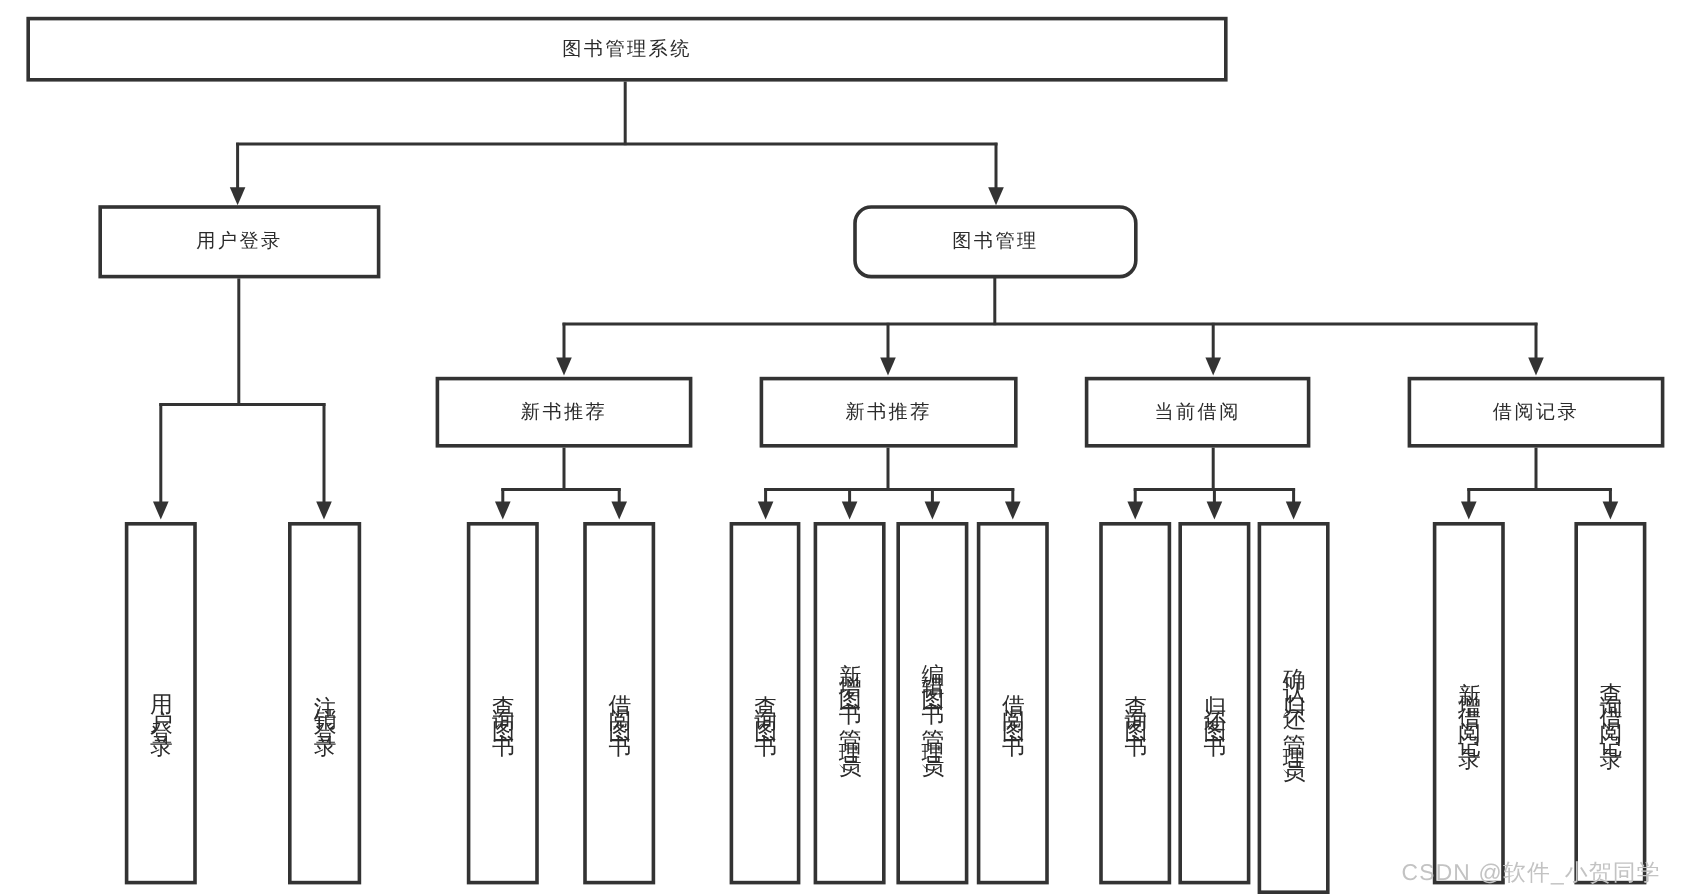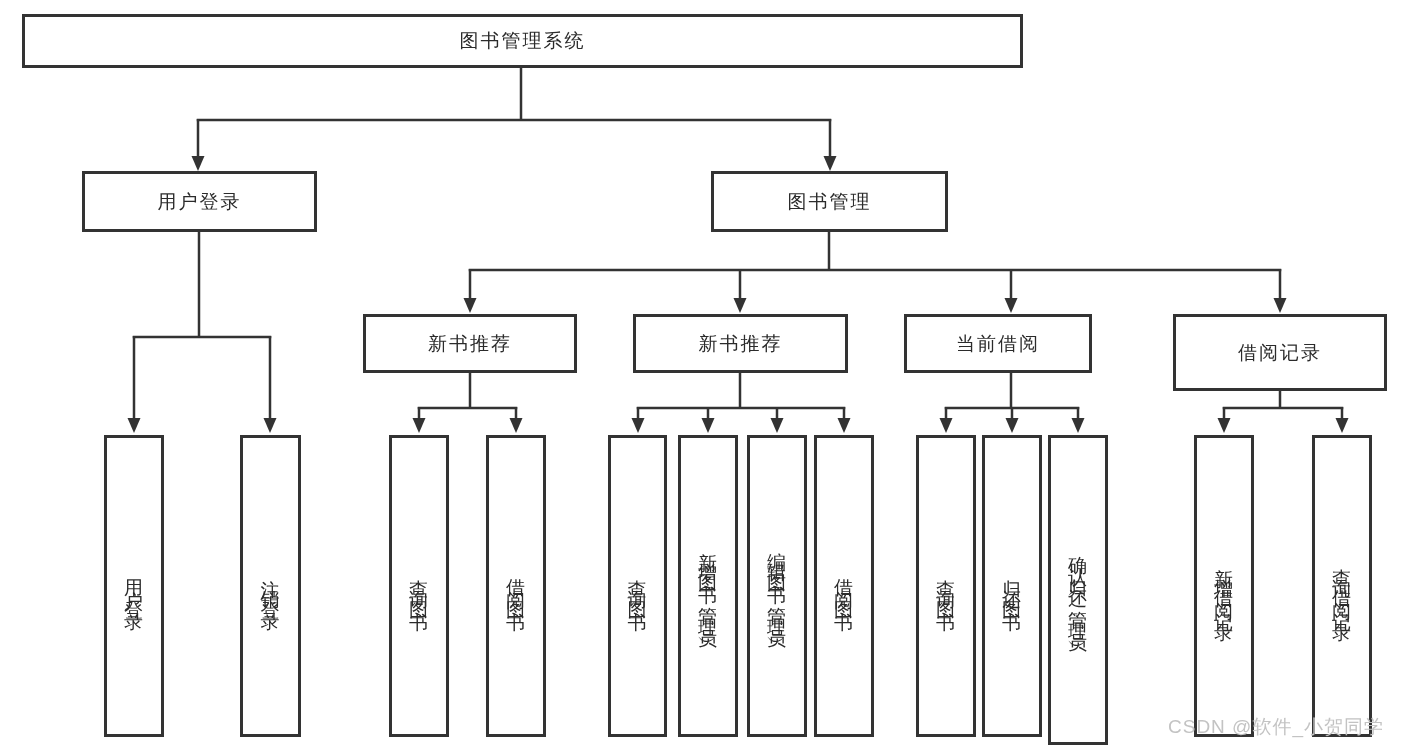--- a/index.html
+++ b/index.html
@@ -33,21 +33,21 @@
     position: absolute;
     box-sizing: border-box;
     background: #ffffff;
     border: 3px solid #333333;
     display: flex;
     align-items: center;
     justify-content: center;
     color: #2b2b2b;
   }
   .hlabel {
-    font-size: 19px;
+    font-size: 16px;
     letter-spacing: 2px;
     white-space: nowrap;
   }
   .leaf > .vlabel {
     writing-mode: vertical-rl;
     text-orientation: mixed;
     font-size: 19px;
     letter-spacing: 11px;
     line-height: 1;
     white-space: nowrap;
@@ -134,34 +134,34 @@
     <polygon points="1335.5,418 1348.5,418 1342,433"></polygon>
   </svg>
 
   <div class="box" style="left:22px; top:14px; width:1001px; height:54px;">
     <span class="hlabel">图书管理系统</span>
   </div>
 
   <div class="box" style="left:82px; top:171px; width:235px; height:61px;">
     <span class="hlabel">用户登录</span>
   </div>
-  <div class="box" style="left:711px; top:171px; width:237px; height:61px;">
+  <div class="box" style="left:711px; top:171px; width:237px; height:61px;border-radius:15px;">
     <span class="hlabel">图书管理</span>
   </div>
 
   <div class="box" style="left:363px; top:314px; width:214px; height:59px;">
     <span class="hlabel">新书推荐</span>
   </div>
   <div class="box" style="left:633px; top:314px; width:215px; height:59px;">
     <span class="hlabel">新书推荐</span>
   </div>
   <div class="box" style="left:904px; top:314px; width:188px; height:59px;">
     <span class="hlabel">当前借阅</span>
   </div>
-  <div class="box" style="left:1173px; top:314px; width:214px; height:77px;font-family:Liberation Mono, monospace;">
+  <div class="box" style="left:1173px; top:314px; width:214px; height:59px;font-family:Liberation Mono, monospace;">
     <span class="hlabel">借阅记录</span>
   </div>
 
   <div class="box leaf" style="left:104px; top:435px; width:60px; height:302px;">
     <span class="vlabel">用户登录</span>
   </div>
   <div class="box leaf" style="left:240px; top:435px; width:61px; height:302px;">
     <span class="vlabel">注销登录</span>
   </div>
 

